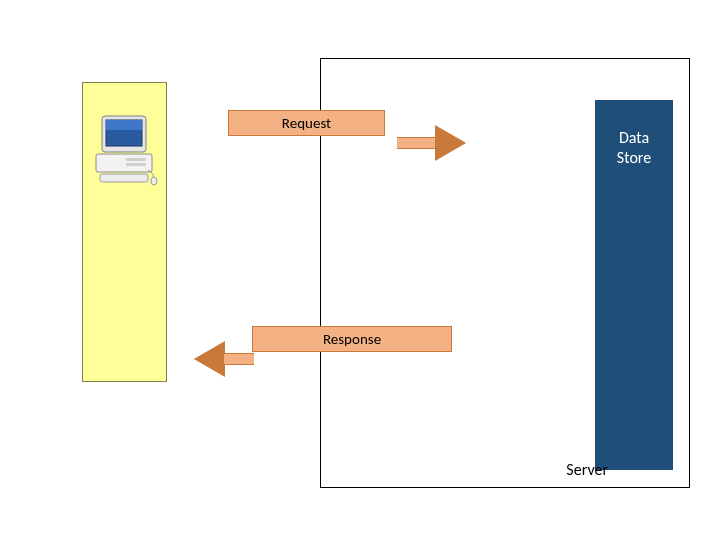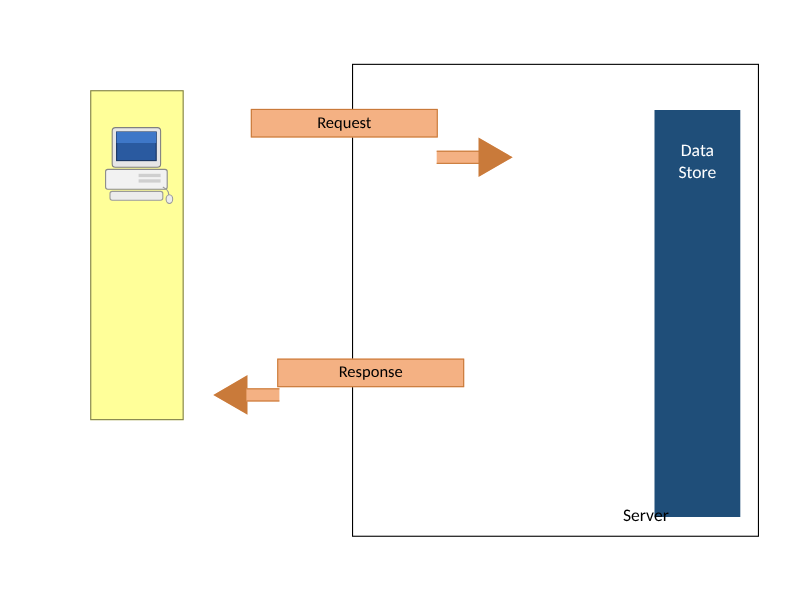--- a/index.html
+++ b/index.html
@@ -165,25 +165,25 @@
       <rect x="34" y="44" width="20" height="3" fill="#cfcfcf"></rect>
       <rect x="34" y="49" width="20" height="3" fill="#cfcfcf"></rect>
 
       <rect x="8" y="60" width="48" height="8" rx="2" ry="2" fill="#ececec" stroke="#9a9a9a" stroke-width="1"></rect>
 
       <path d="M56 56 q8 4 4 10" fill="none" stroke="#9a9a9a" stroke-width="1"></path>
       <ellipse cx="62" cy="67" rx="3" ry="4" fill="#ececec" stroke="#9a9a9a" stroke-width="1"></ellipse>
     </svg>
   </div>
 
-  <div class="arrow-bar z3" style="left:228px; top:99px; width:170px;">
+  <div class="arrow-bar z3" style="left:228px; top:110px; width:157px;">
     <span>Request</span>
   </div>
   <div class="arrow-tail z2" style="left:397px; top:117px; width:40px;"></div>
   <div class="arrow-head-right z2" style="left:436px; top:106px;"></div>
 
   <div class="arrow-head-left z2" style="left:194px; top:322px;"></div>
   <div class="arrow-tail z2" style="left:224px; top:333px; width:30px;"></div>
-  <div class="arrow-bar z3" style="left:252px; top:326px; width:170px;">
+  <div class="arrow-bar z3" style="left:252px; top:326px; width:200px;">
     <span>Response</span>
   </div>
 
 </div>
 
 </body></html>

